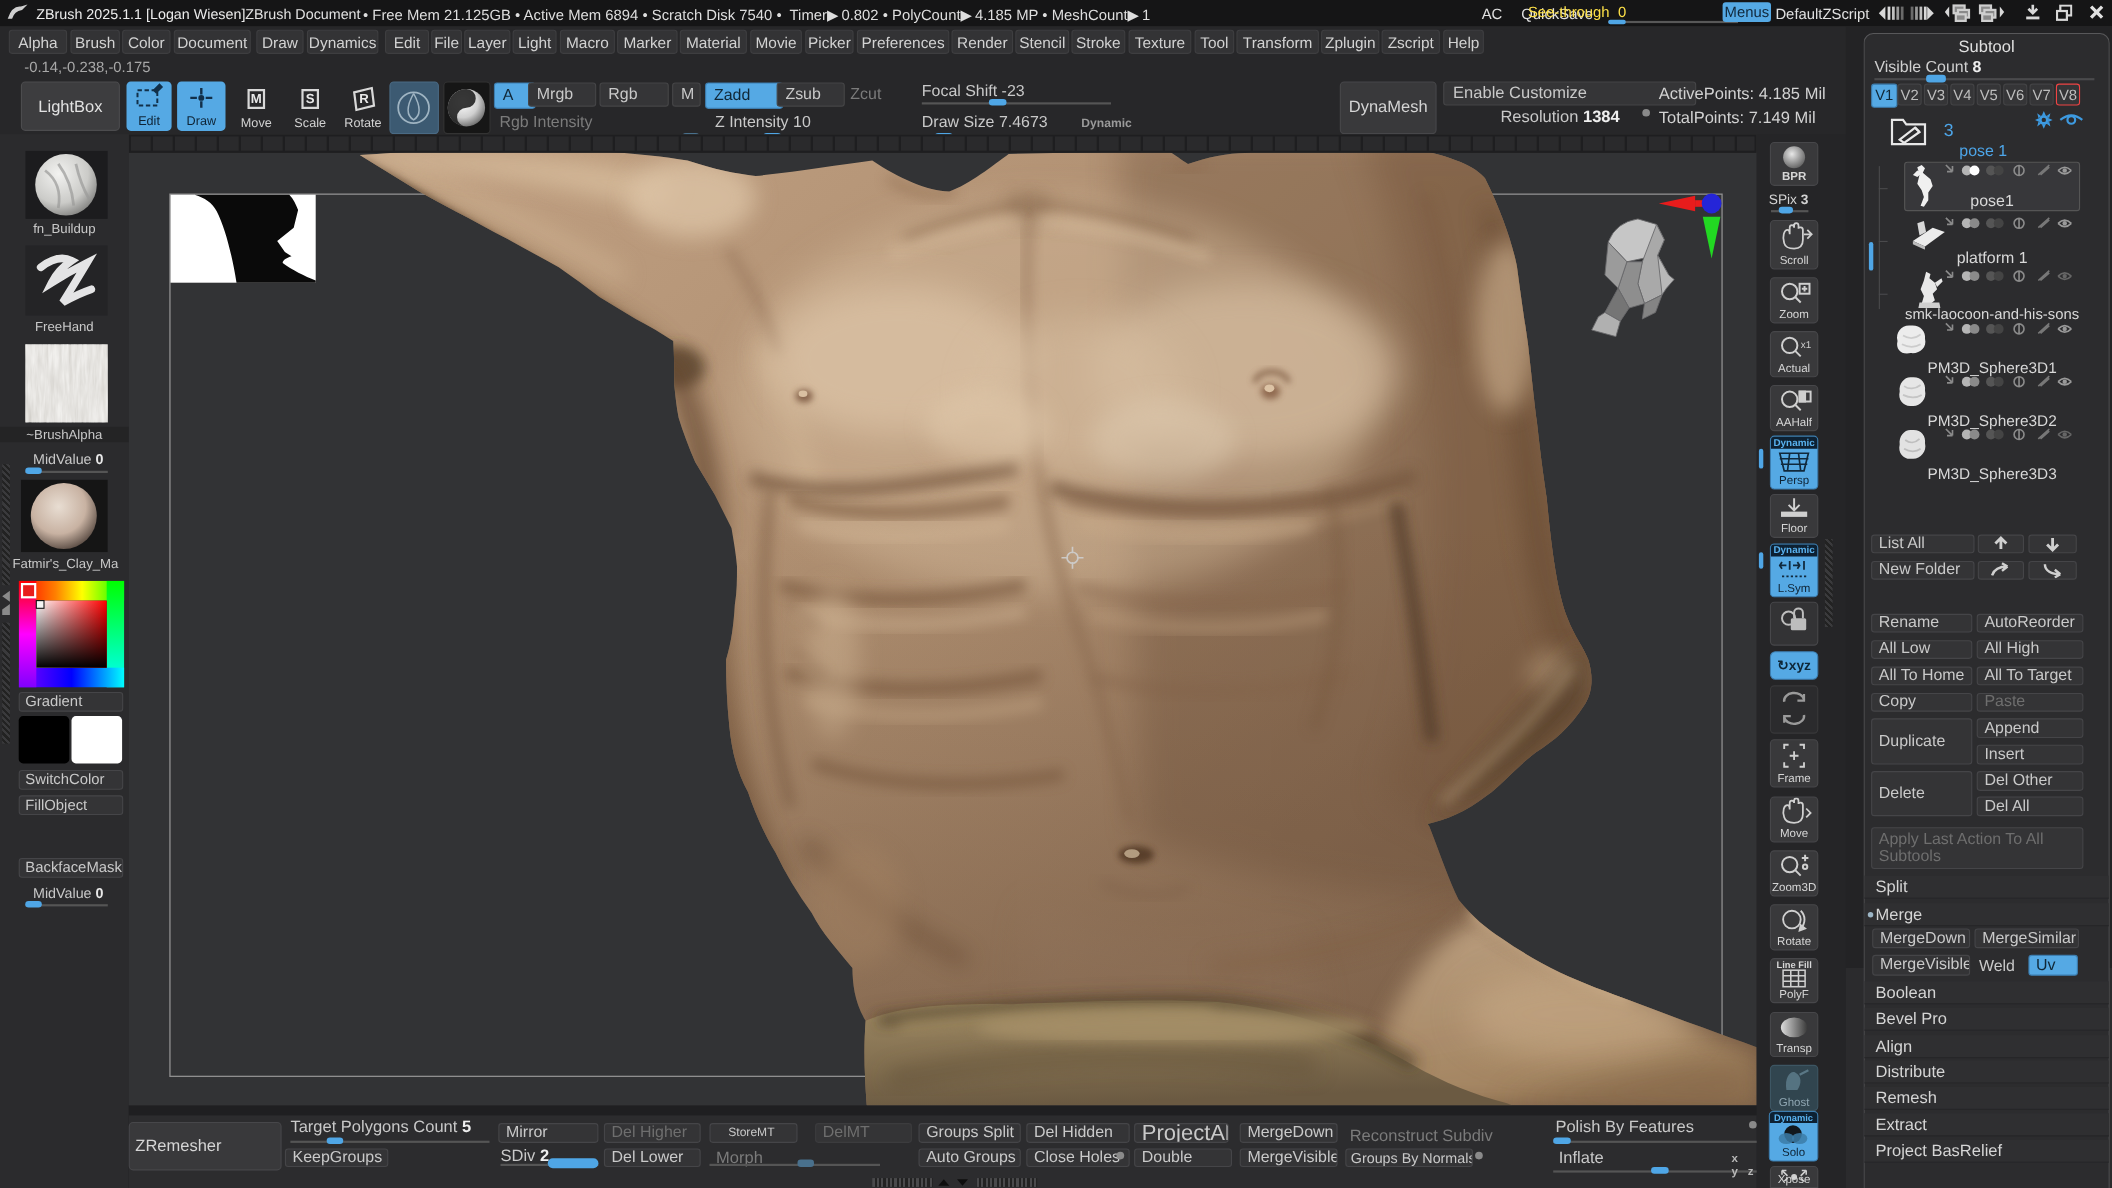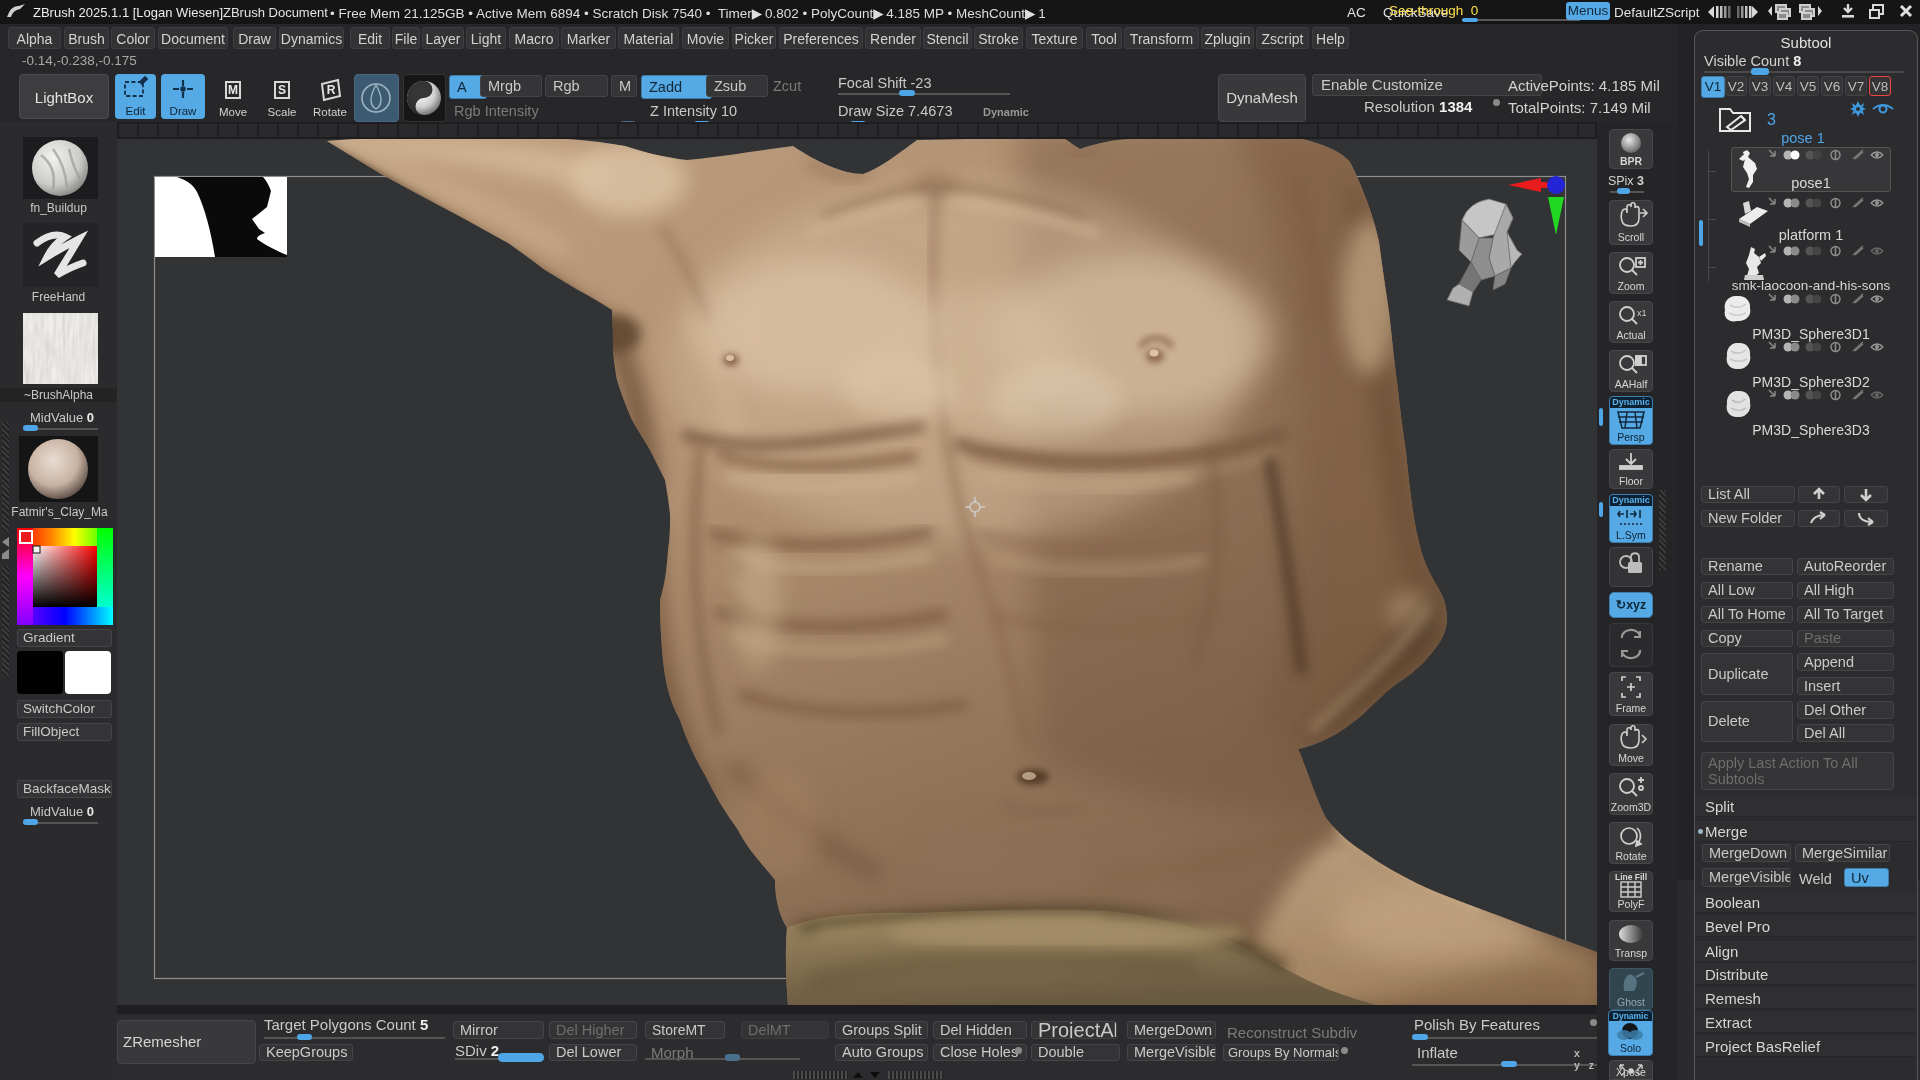--- a/index.html
+++ b/index.html
@@ -941,21 +941,21 @@
 <div class="lbl" style="left:147px;top:11px;font-size:15px">Target Polygons Count <b style="color:#efefef">5</b></div>
 <div class="track" style="left:147px;top:32px;width:181px"></div>
 <div class="handle" style="left:180px;top:29px;width:15px"></div>
 <div class="sbtn" style="left:142px;top:39px;width:94px;height:17px;line-height:15px;padding-left:6px;font-size:14.5px">KeepGroups</div>
 <div class="sbtn" style="left:336px;top:16px;width:91px;height:18px;line-height:16px;padding-left:6px;font-size:14.5px">Mirror</div>
 <div class="lbl" style="left:338px;top:37px;font-size:15px">SDiv <b style="color:#efefef">2</b></div>
 <div class="track" style="left:338px;top:53px;width:89px"></div>
 <div class="a" style="left:381px;top:48px;width:46px;height:9px;border-radius:4.5px;background:#4fa6e6"></div>
 <div class="sbtn" style="left:432px;top:16px;width:88px;height:18px;line-height:16px;padding-left:6px;font-size:14.5px;color:#6e6e6e">Del Higher</div>
 <div class="sbtn" style="left:432px;top:39px;width:88px;height:17px;line-height:15px;padding-left:6px;font-size:14.5px">Del Lower</div>
-<div class="sbtn" style="left:528px;top:16px;width:80px;height:18px;line-height:16px;padding-left:6px;font-size:14px">StoreMT</div>
+<div class="sbtn" style="left:528px;top:16px;width:80px;height:18px;line-height:16px;padding-left:16px;font-size:11px">StoreMT</div>
 <div class="lblg" style="left:534px;top:39px;font-size:15px">Morph</div>
 <div class="track" style="left:528px;top:53px;width:155px"></div>
 <div class="a" style="left:608px;top:49px;width:15px;height:7px;border-radius:3px;background:#49708c"></div>
 <div class="sbtn" style="left:624px;top:16px;width:88px;height:18px;line-height:16px;padding-left:6px;font-size:14.5px;color:#6e6e6e;border-color:#3c3c3e">DelMT</div>
 <div class="sbtn" style="left:718px;top:16px;width:93px;height:18px;line-height:16px;padding-left:6px;font-size:14.5px">Groups Split</div>
 <div class="sbtn" style="left:718px;top:39px;width:93px;height:17px;line-height:15px;padding-left:6px;font-size:14.5px">Auto Groups</div>
 <div class="sbtn" style="left:816px;top:16px;width:94px;height:18px;line-height:16px;padding-left:6px;font-size:14.5px">Del Hidden</div>
 <div class="sbtn" style="left:816px;top:39px;width:94px;height:17px;line-height:15px;padding-left:6px;font-size:14.5px">Close Holes</div>
 <div class="a" style="left:898px;top:42px;width:7px;height:7px;border-radius:50%;background:#8a8a8a"></div>
 <div class="sbtn" style="left:914px;top:16px;width:86px;height:18px;line-height:16px;padding-left:6px;font-size:20px">ProjectAll</div>

